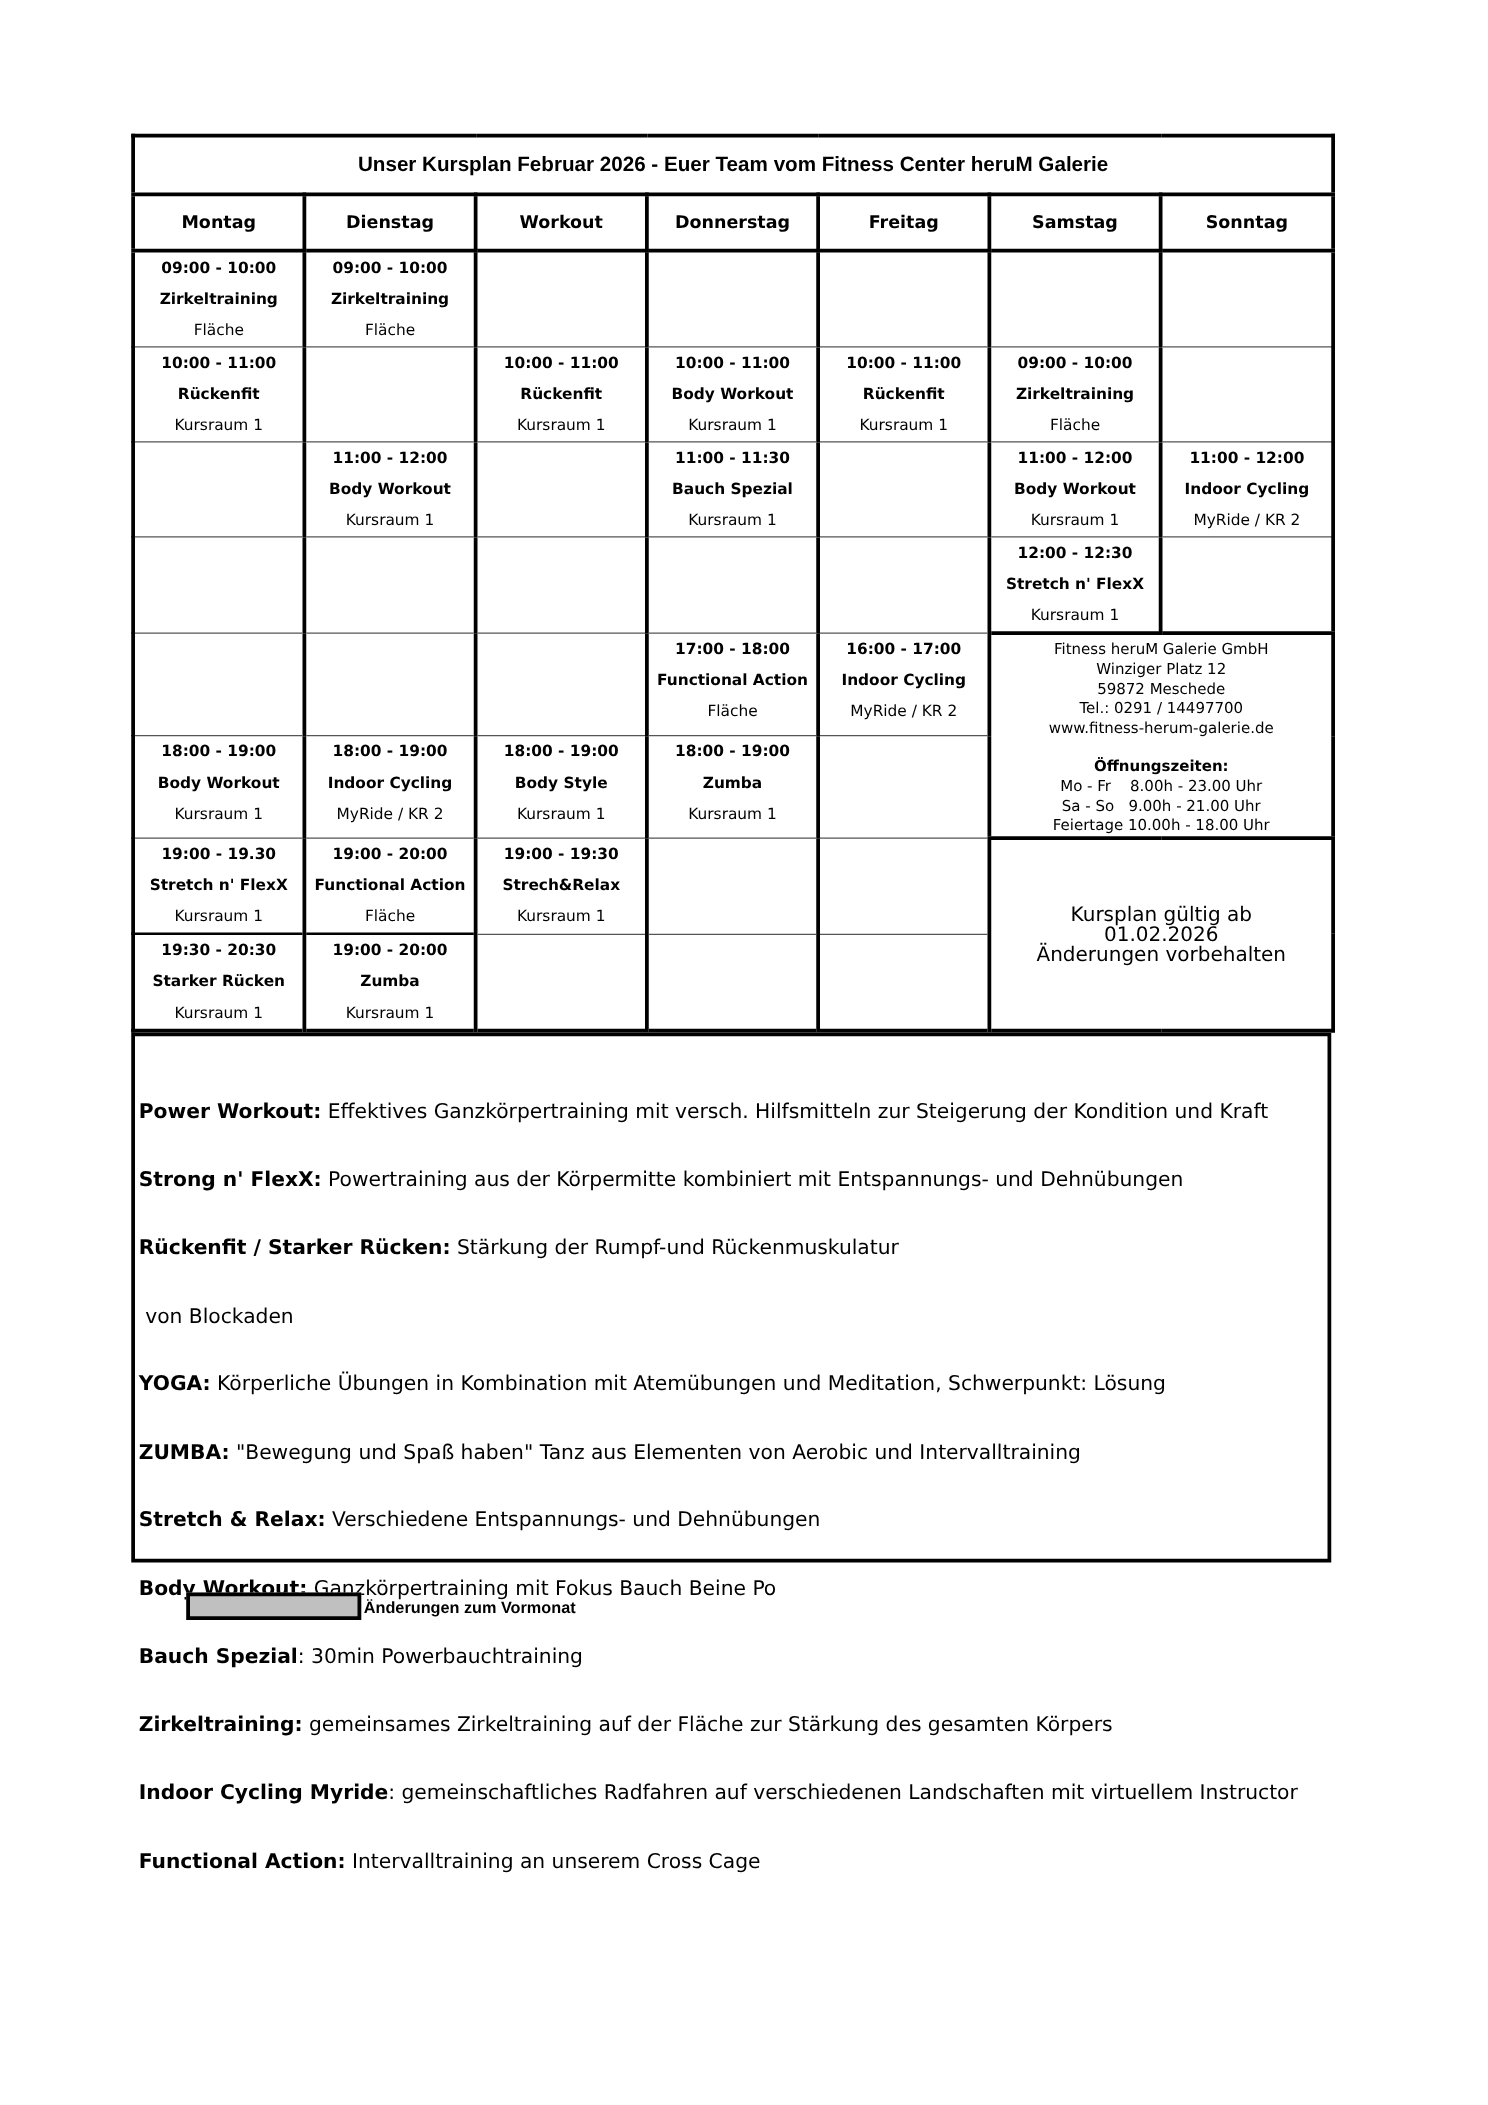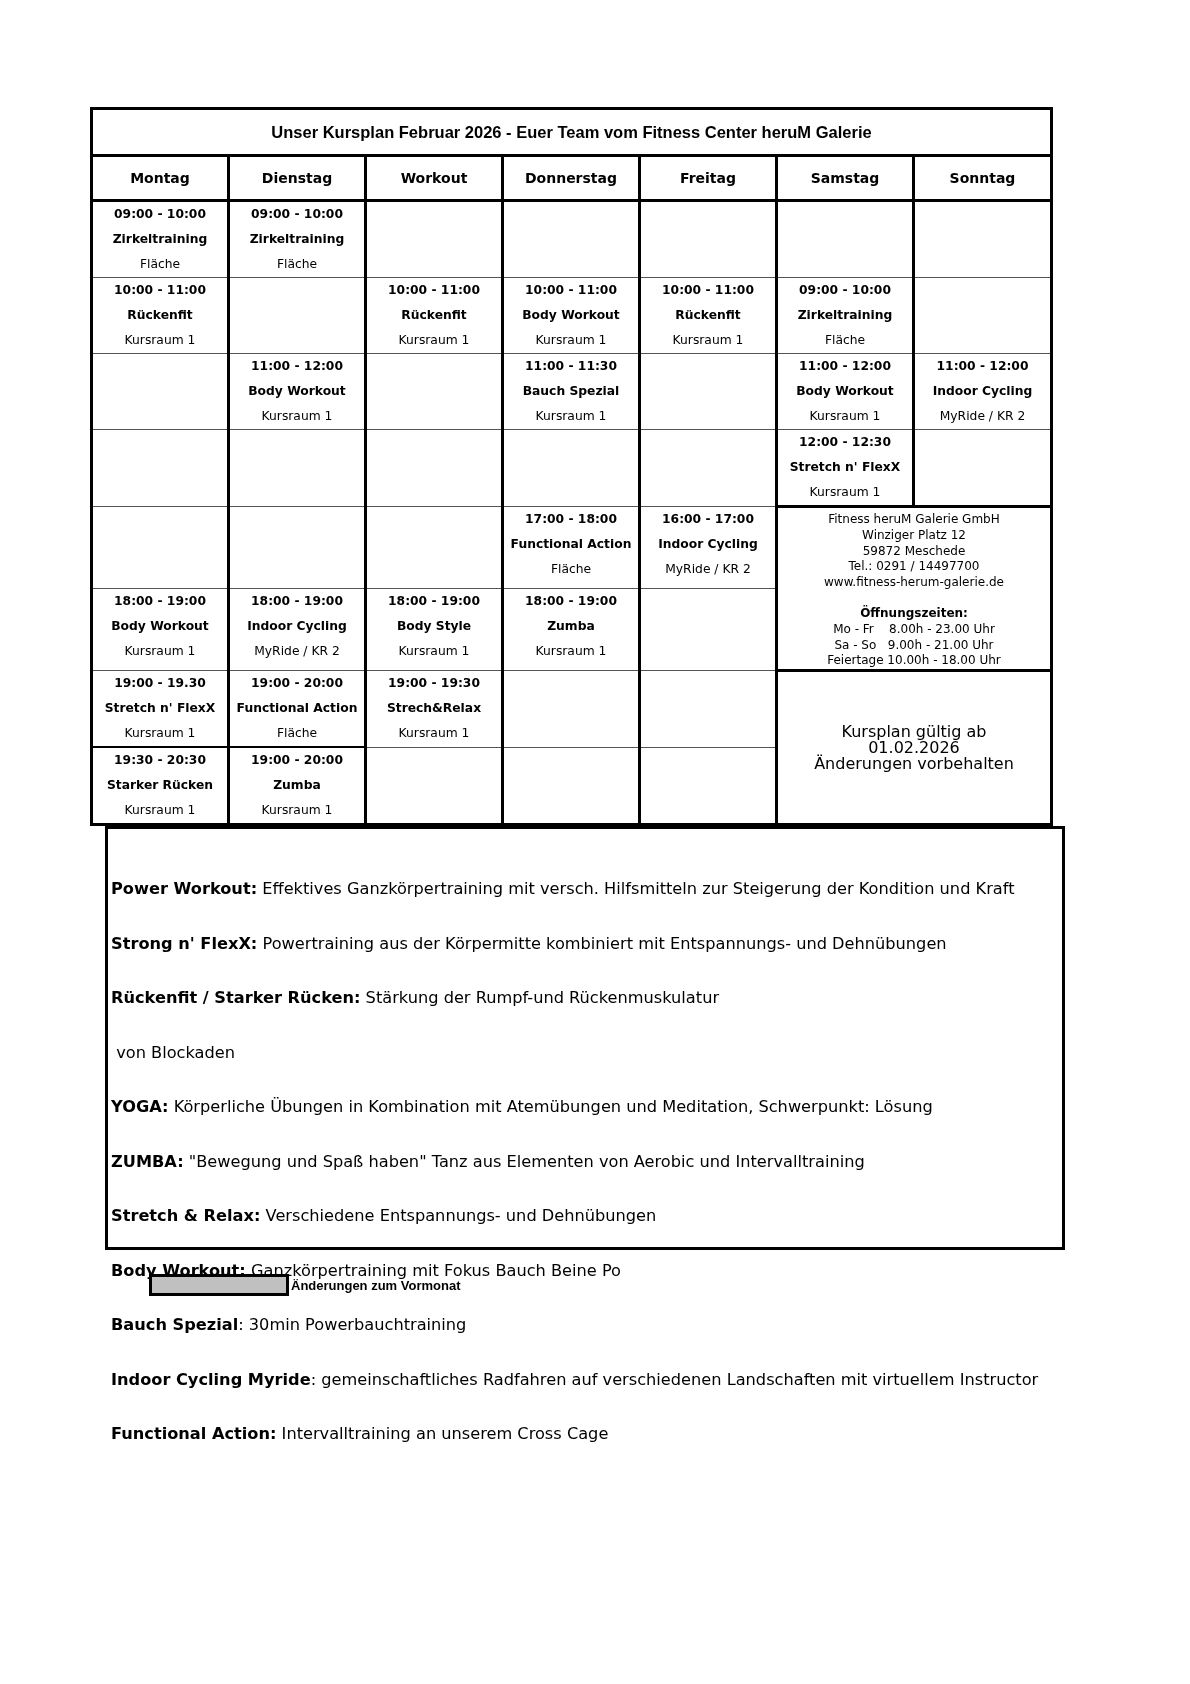--- a/index.html
+++ b/index.html
@@ -1,19 +1,19 @@
 <!DOCTYPE html>
 <html><head>
 <meta charset="utf-8">
 <style>
   html, body { margin: 0; padding: 0; background: #ffffff; }
   body { width: 1190px; height: 1684px; position: relative; font-family: "DejaVu Sans", sans-serif; color: #000; }
   .page { position: absolute; left: 0; top: 0; width: 1190px; height: 1684px; }
 
-  table.plan { position: absolute; left: 90px; top: 107px; width: 960px; border-collapse: collapse; table-layout: fixed; border: 3px solid #000; }
+  table.plan { position: absolute; left: 105px; top: 107px; width: 960px; border-collapse: collapse; table-layout: fixed; border: 3px solid #000; }
   table.plan td, table.plan th { padding: 0; text-align: center; vertical-align: top; }
   .title-cell { height: 44px; border-bottom: 3px solid #000; font-family: "Liberation Sans", sans-serif; font-weight: bold; font-size: 16.5px; vertical-align: middle !important; }
   .day-head { height: 42px; border-right: 3px solid #000; border-bottom: 3px solid #000; font-weight: bold; font-size: 14px; vertical-align: middle !important; }
   .day-head:last-child { border-right: none; }
   td.slot { height: 75px; border-right: 3px solid #000; border-bottom: 1.5px solid #555; }
   td.slot.last-col { border-right: none; }
   td.slot.bl { border-bottom: 2px solid #000; }
   tr.lastrow td.slot { border-bottom: none; }
   .line { display: block; height: 25px; line-height: 25px; font-size: 12.3px; white-space: nowrap; }
   .time, .course { font-weight: bold; }
@@ -249,20 +249,21 @@
     <div class="desc-list">
       <div class="desc-line"><b>Power Workout:</b><span> Effektives Ganzkörpertraining mit versch. Hilfsmitteln zur Steigerung der Kondition und Kraft</span></div>
       <div class="desc-line"><b>Strong n' FlexX:</b><span> Powertraining aus der Körpermitte kombiniert mit Entspannungs- und Dehnübungen</span></div>
       <div class="desc-line"><b>Rückenfit / Starker Rücken:</b><span> Stärkung der Rumpf-und Rückenmuskulatur</span></div>
       <div class="desc-line" style="white-space:pre"><b></b><span> von Blockaden</span></div>
       <div class="desc-line"><b>YOGA:</b><span> Körperliche Übungen in Kombination mit Atemübungen und Meditation, Schwerpunkt: Lösung</span></div>
       <div class="desc-line"><b>ZUMBA:</b><span> "Bewegung und Spaß haben" Tanz aus Elementen von Aerobic und Intervalltraining</span></div>
       <div class="desc-line"><b>Stretch &amp; Relax:</b><span> Verschiedene Entspannungs- und Dehnübungen</span></div>
       <div class="desc-line"><b>Body Workout:</b><span> Ganzkörpertraining mit Fokus Bauch Beine Po</span></div>
       <div class="desc-line"><b>Bauch Spezial</b><span>: 30min Powerbauchtraining</span></div>
+      <div class="desc-line"><b>Zirkeltraining:</b><span> gemeinsames Zirkeltraining auf der Fläche zur Stärkung des gesamten Körpers</span></div>
       <div class="desc-line"><b>Indoor Cycling Myride</b><span>: gemeinschaftliches Radfahren auf verschiedenen Landschaften mit virtuellem Instructor</span></div>
       <div class="desc-line"><b>Functional Action:</b><span> Intervalltraining an unserem Cross Cage</span></div>
     </div>
   </div>
 
   <div class="legend">
     <div class="swatch"></div>
     <span class="legend-text">Änderungen zum Vormonat</span>
   </div>
 

